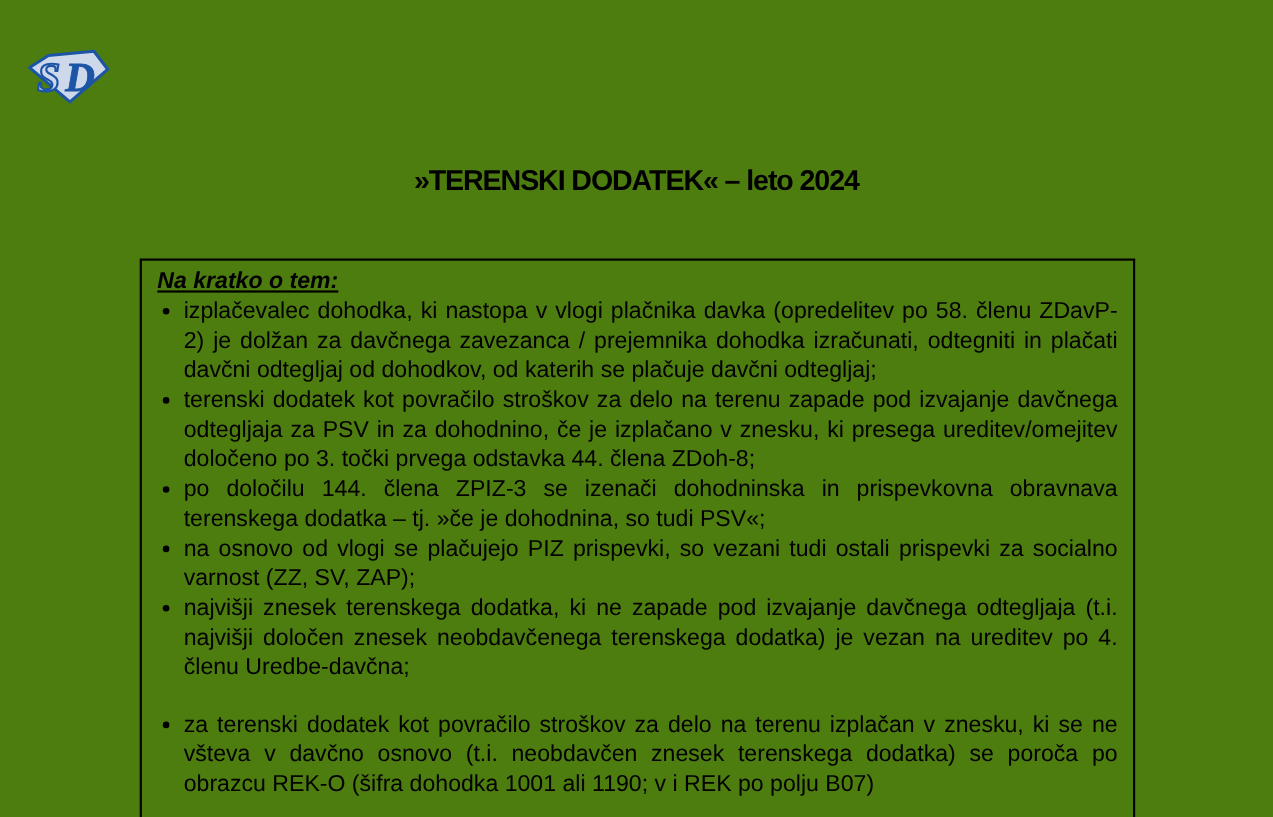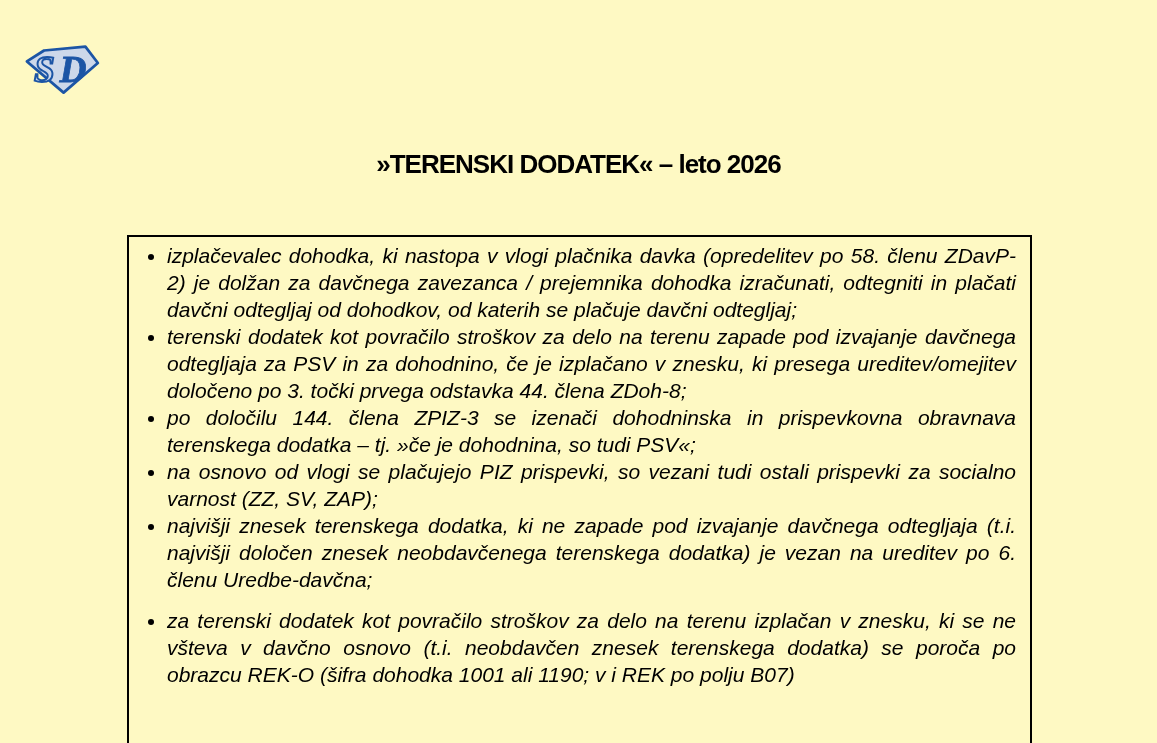--- a/index.html
+++ b/index.html
@@ -1,20 +1,20 @@
 <!DOCTYPE html>
 <html><head>
 <meta charset="utf-8">
 <style>
   html, body { margin: 0; padding: 0; background: #ffffff; }
   .page {
     position: relative;
     width: 1157px;
     height: 743px;
-    background: #fef9c3;
+    background: #4d7c0f;
     overflow: hidden;
     font-family: "Liberation Sans", sans-serif;
     color: #000000;
   }
   .logo {
     position: absolute;
     left: 23px;
     top: 43px;
     width: 78px;
     height: 54px;
@@ -45,47 +45,47 @@
     font-style: italic;
     font-weight: bold;
     text-decoration: underline;
     font-size: 21px;
     line-height: 27px;
   }
   ul.bullets {
     margin: 0;
     padding: 0 0 0 24px;
     list-style: disc outside;
-    font-style: italic;
     font-size: 21px;
     line-height: 27px;
     text-align: justify;
   }
   ul.bullets li { margin: 0; padding: 0; }
-  ul.bullets li.gap-before { margin-top: 14px; }
+  ul.bullets li.gap-before { margin-top: 25px; }
 </style>
 </head>
 <body>
 
 <div class="page">
 
   <svg class="logo" viewBox="0 0 100 68" aria-hidden="true">
     <polygon points="27,9 80,4 96,25 52,63 5,23" fill="#cdd8ea" stroke="#1c55a5" stroke-width="3.5" stroke-linejoin="round"></polygon>
     <text x="14" y="50" font-size="48" font-weight="bold" font-style="italic" font-family="Liberation Serif, serif">
       <tspan fill="#cdd8ea" stroke="#1c55a5" stroke-width="2.5">S</tspan>
       <tspan dx="-6" fill="#1c55a5" stroke="#1c55a5" stroke-width="1">D</tspan>
     </text>
   </svg>
 
-  <div class="doc-title">»TERENSKI DODATEK« – leto 2026</div>
+  <div class="doc-title">»TERENSKI DODATEK« – leto 2024</div>
 
   <div class="summary-box">
+    <div class="summary-heading">Na kratko o tem:</div>
     <ul class="bullets">
       <li>izplačevalec dohodka, ki nastopa v vlogi plačnika davka (opredelitev po 58. členu ZDavP-2) je dolžan za davčnega zavezanca / prejemnika dohodka izračunati, odtegniti in plačati davčni odtegljaj od dohodkov, od katerih se plačuje davčni odtegljaj;</li>
       <li>terenski dodatek kot povračilo stroškov za delo na terenu zapade pod izvajanje davčnega odtegljaja za PSV in za dohodnino, če je izplačano v znesku, ki presega ureditev/omejitev določeno po 3. točki prvega odstavka 44. člena ZDoh-8;</li>
       <li>po določilu 144. člena ZPIZ-3 se izenači dohodninska in prispevkovna obravnava terenskega dodatka – tj. »če je dohodnina, so tudi PSV«;</li>
       <li>na osnovo od vlogi se plačujejo PIZ prispevki, so vezani tudi ostali prispevki za socialno varnost (ZZ, SV, ZAP);</li>
-      <li>najvišji znesek terenskega dodatka, ki ne zapade pod izvajanje davčnega odtegljaja (t.i. najvišji določen znesek neobdavčenega terenskega dodatka) je vezan na ureditev po 6. členu Uredbe-davčna;</li>
+      <li>najvišji znesek terenskega dodatka, ki ne zapade pod izvajanje davčnega odtegljaja (t.i. najvišji določen znesek neobdavčenega terenskega dodatka) je vezan na ureditev po 4. členu Uredbe-davčna;</li>
       <li class="gap-before">za terenski dodatek kot povračilo stroškov za delo na terenu izplačan v znesku, ki se ne všteva v davčno osnovo (t.i. neobdavčen znesek terenskega dodatka) se poroča po obrazcu REK-O (šifra dohodka 1001 ali 1190; v i REK po polju B07)</li>
     </ul>
   </div>
 
 </div>
 
 </body></html>

